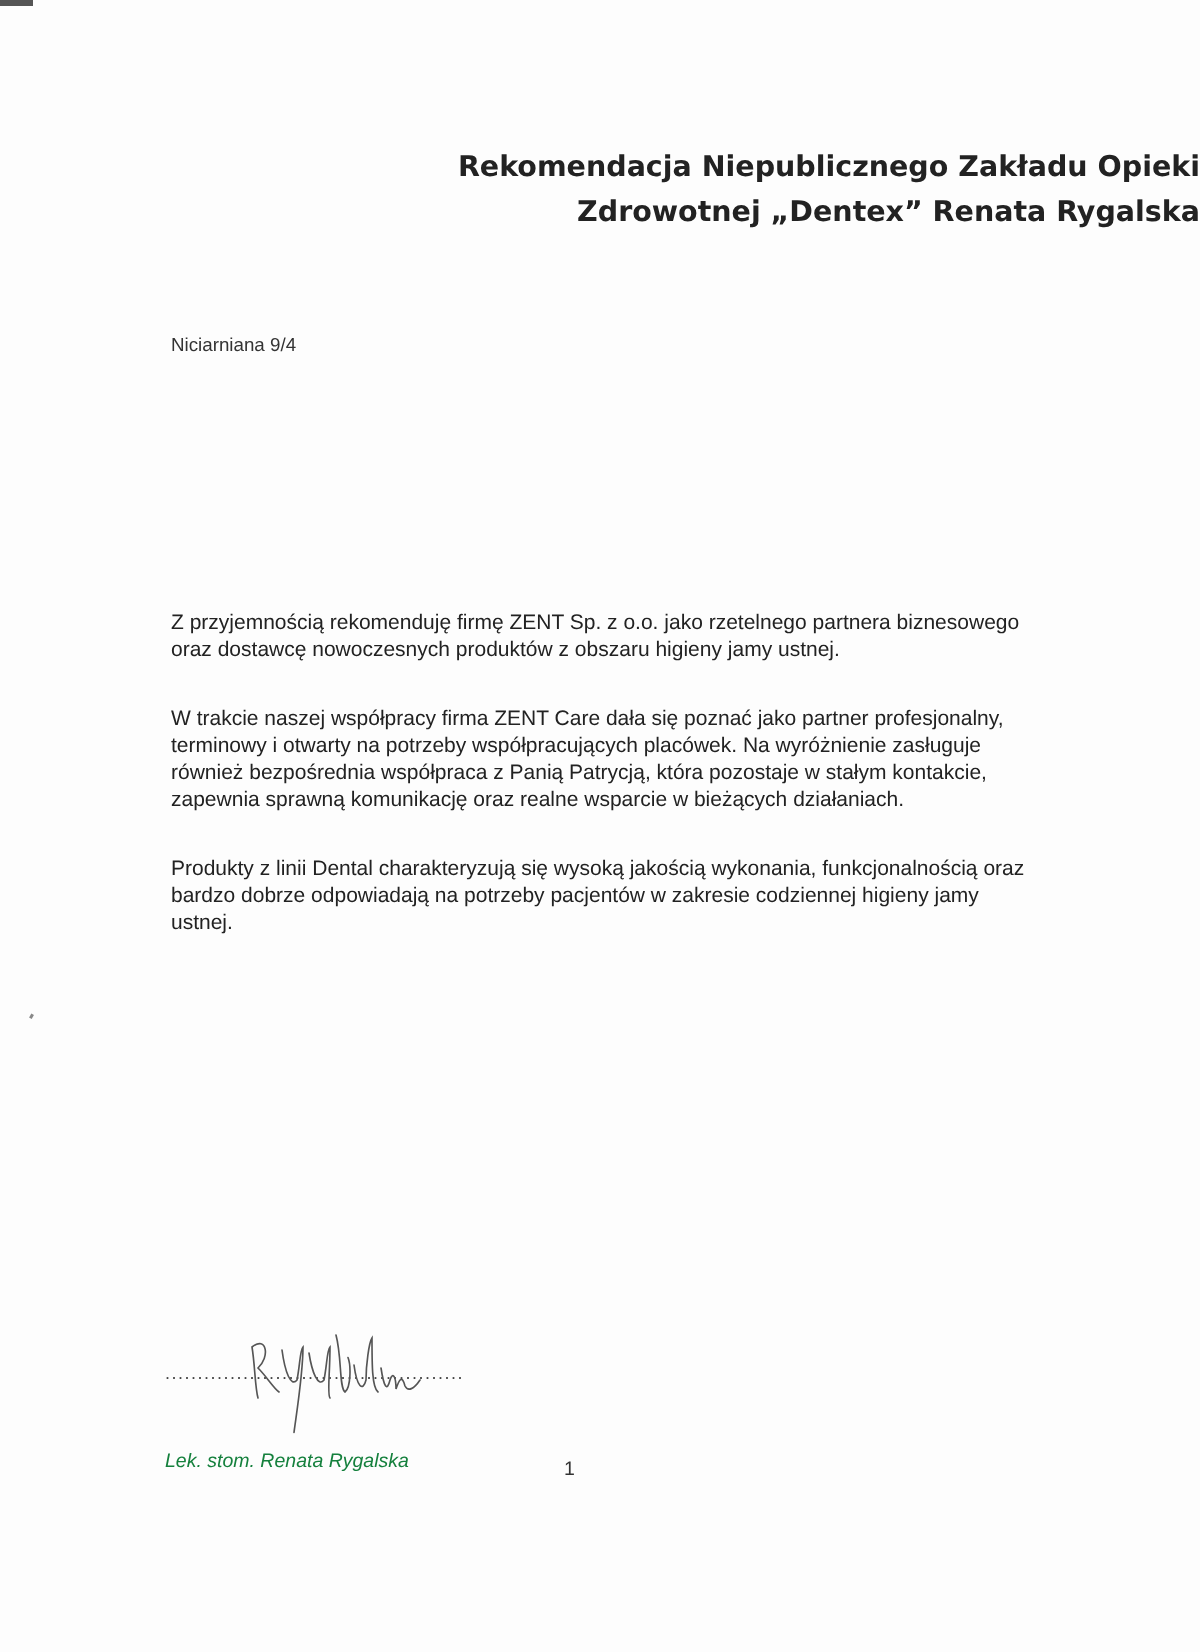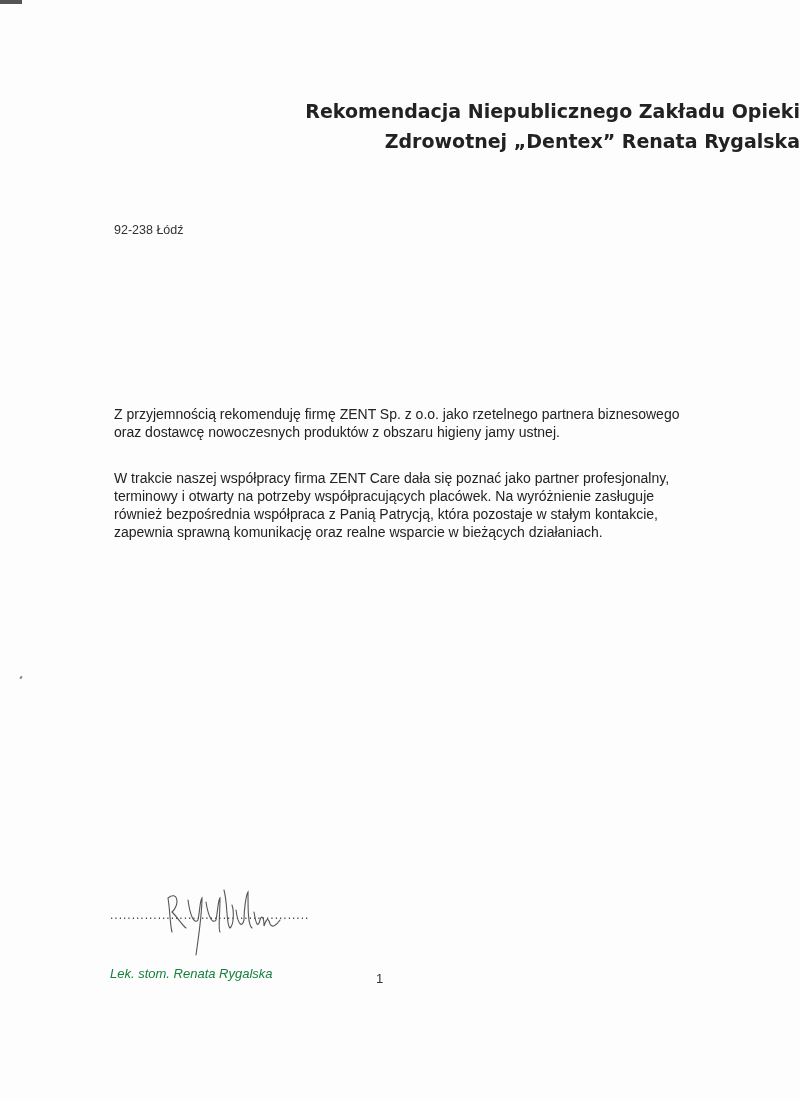--- a/index.html
+++ b/index.html
@@ -63,26 +63,27 @@
 
 <div class="scan-mark"></div>
 <div class="stray-mark"></div>
 
 <div class="title">
   <div>Rekomendacja Niepublicznego Zakładu Opieki</div>
   <div>Zdrowotnej „Dentex” Renata Rygalska</div>
 </div>
 
 <div class="sender">
-  <div>92-238 Łódź</div>
+  <div>Niciarniana 9/4</div>
 </div>
 
 <div class="body-text">
   <p>Z przyjemnością rekomenduję firmę ZENT Sp. z o.o. jako rzetelnego partnera biznesowego oraz dostawcę nowoczesnych produktów z obszaru higieny jamy ustnej.</p>
   <p>W trakcie naszej współpracy firma ZENT Care dała się poznać jako partner profesjonalny, terminowy i otwarty na potrzeby współpracujących placówek. Na wyróżnienie zasługuje również bezpośrednia współpraca z Panią Patrycją, która pozostaje w stałym kontakcie, zapewnia sprawną komunikację oraz realne wsparcie w bieżących działaniach.</p>
+  <p>Produkty z linii Dental charakteryzują się wysoką jakością wykonania, funkcjonalnością oraz bardzo dobrze odpowiadają na potrzeby pacjentów w zakresie codziennej higieny jamy ustnej.</p>
 </div>
 
 <div class="sig-area">
   <div class="sig-dots">..............................................</div>
   <div class="sig-name">Lek. stom. Renata Rygalska</div>
   <svg class="signature" viewBox="0 0 140 90">
     <path d="M18 28 C 20 40, 20 55, 22 62 M18 28 C 28 20, 30 35, 22 42 C 28 48, 32 55, 36 58
              M38 30 C 40 45, 44 55, 48 50 C 50 40, 50 30, 52 28 C 52 45, 48 70, 46 85
              M56 32 C 58 45, 62 55, 66 50 C 68 40, 68 30, 70 28 C 70 45, 68 60, 70 62
              M74 20 C 78 35, 76 55, 80 58 C 84 55, 84 40, 82 35

